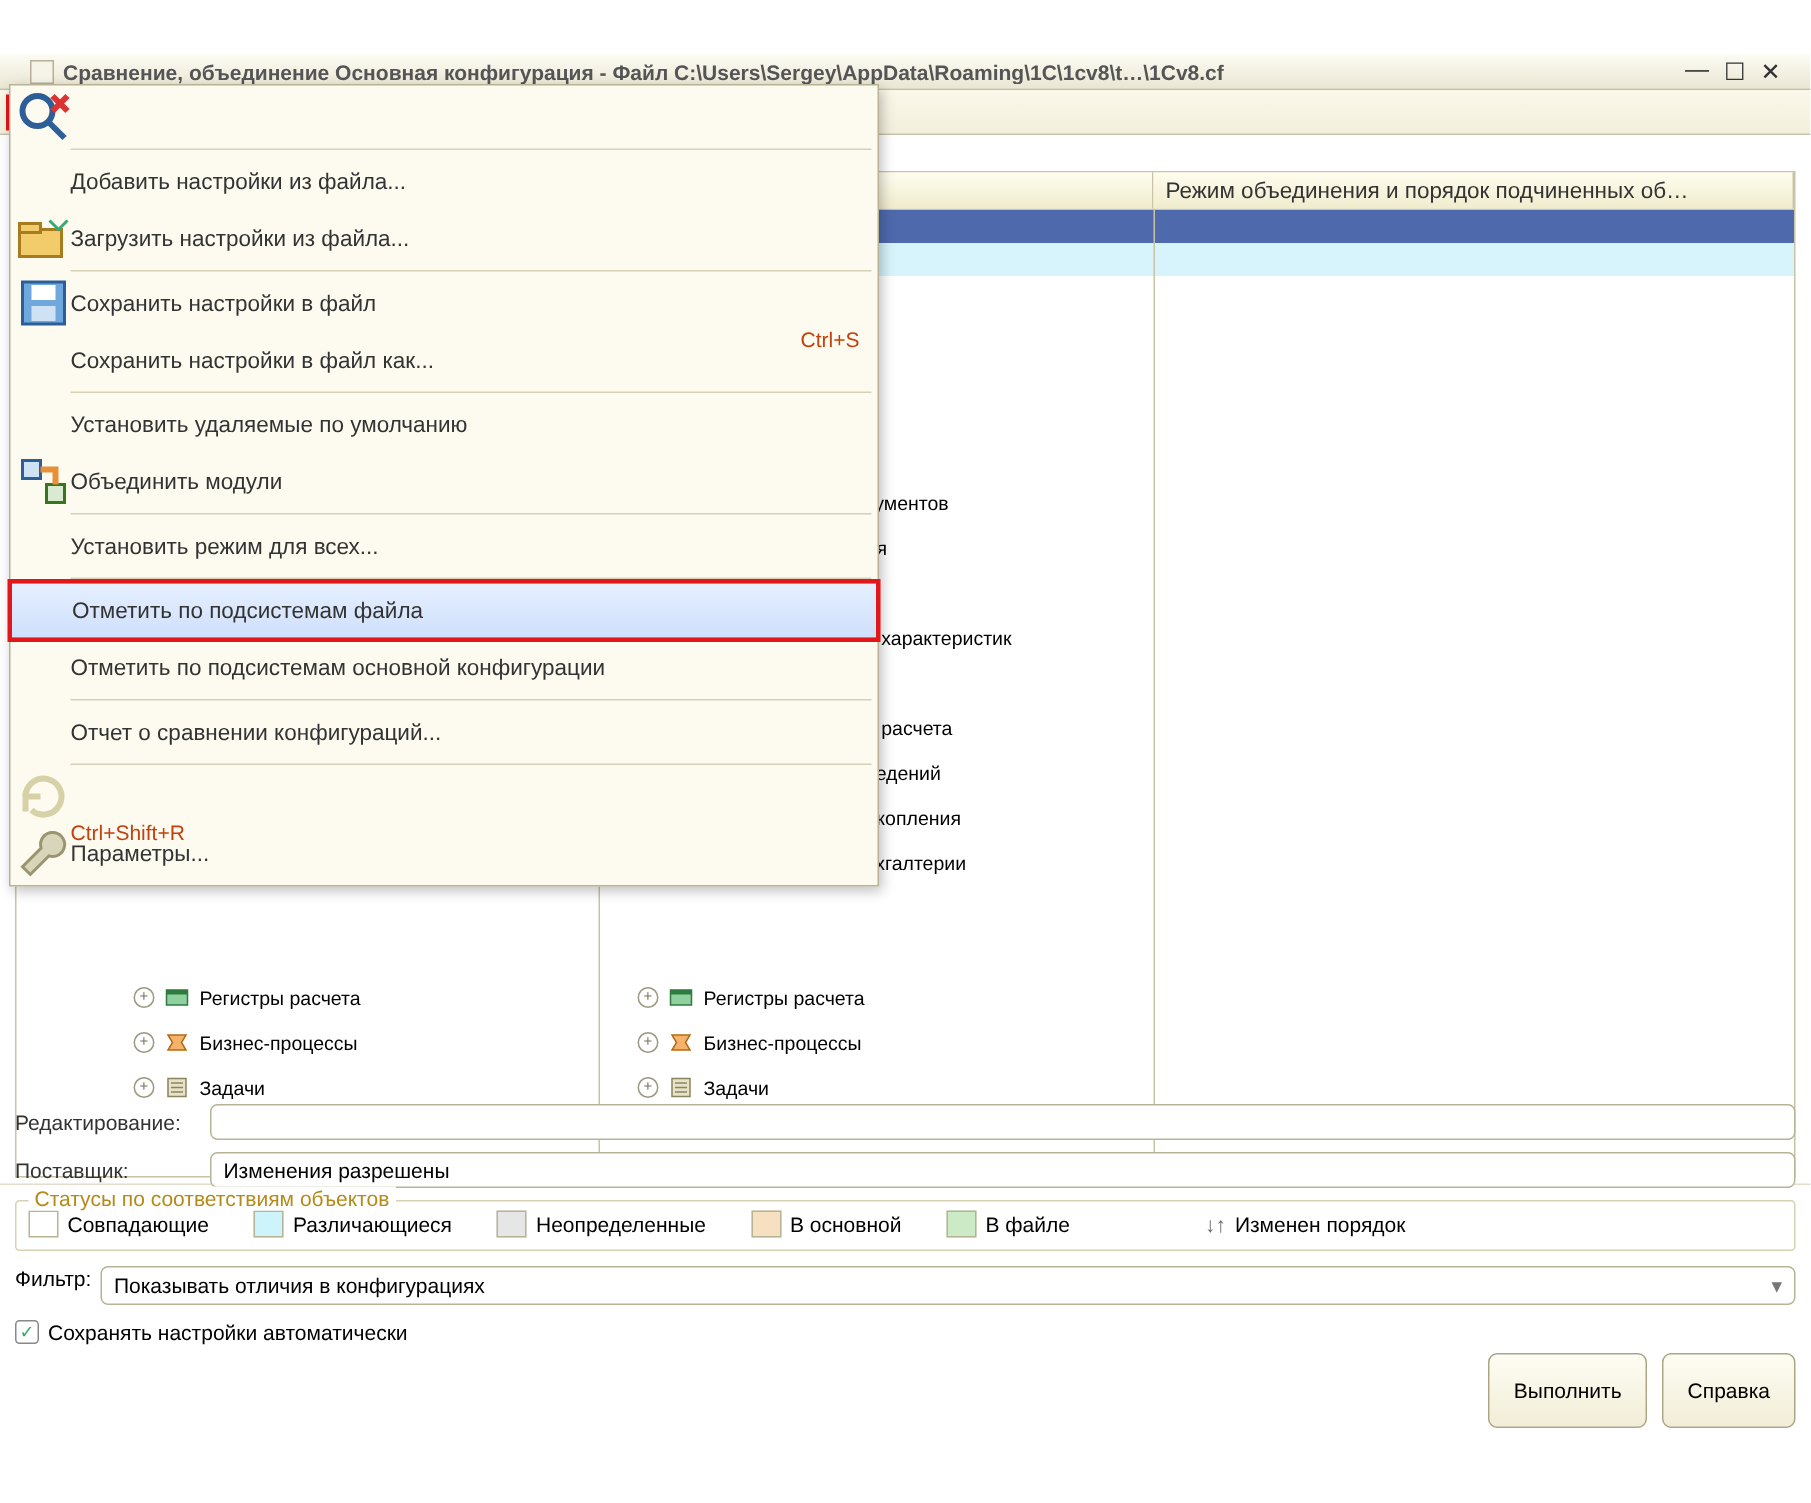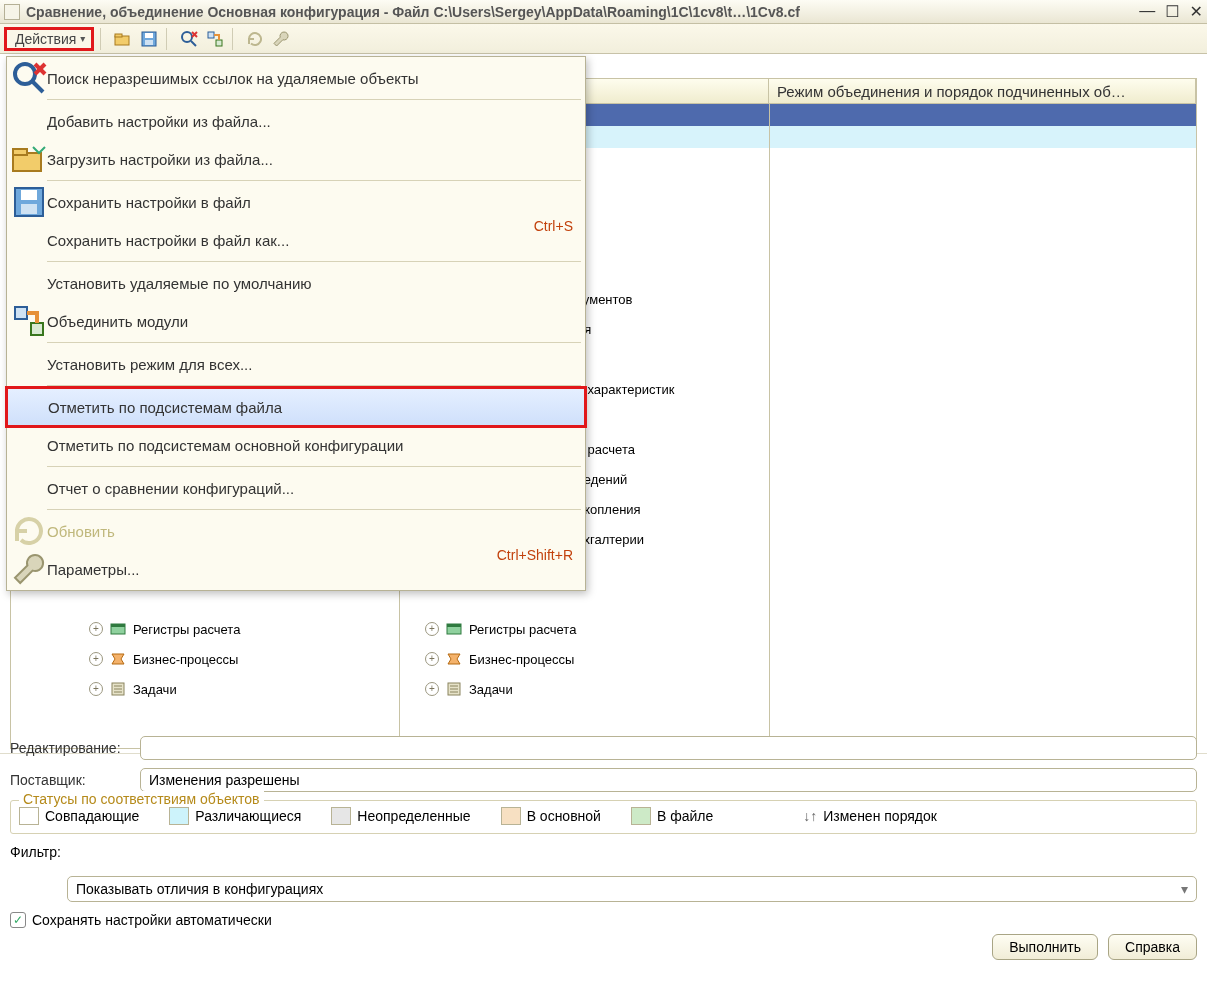--- a/index.html
+++ b/index.html
@@ -11,23 +11,24 @@
     height: 1002px;
     overflow: hidden;
     position: relative;
   }
   .titlebar {
     height: 24px;
     background: linear-gradient(#fdfcf4,#eae6d3);
     border-bottom: 1px solid #c4bfa4;
     display: flex;
     align-items: center;
-    padding: 0 4px;
+    padding: 0 20px;
     font-size: 14px;
     color: #444;
+    margin-top: 36px;
   }
   .titlebar .icon { width: 16px; height: 16px; background:#f6f4e8; border:1px solid #b5b096; margin-right:6px; }
   .titlebar .title { flex: 1; white-space: nowrap; overflow:hidden; text-overflow:ellipsis; font-weight: bold; color:#555; }
   .winbtns { display:flex; gap:10px; font-size:16px; color:#333; }
   .winbtns span { cursor:pointer; }
   .toolbar {
     height: 30px;
     display:flex;
     align-items:center;
     border-bottom:1px solid #c7c2a8;
@@ -124,24 +125,24 @@
     border:1px solid #d6d1b3; border-radius:3px; padding:6px 8px 8px 8px; margin:6px 0 10px 0;
     position:relative;
   }
   .group .caption { position:absolute; top:-10px; left:8px; background:#fff; padding:0 4px; font-size:14px; color:#b58a1a; }
   .legend-row { display:flex; align-items:center; gap:8px; flex-wrap:wrap; }
   .swatch { width:20px; height:18px; border:1px solid #b8b395; display:inline-block; }
   .legend-item { display:flex; align-items:center; gap:6px; font-size:14px; margin-right:22px; }
   .orderchg { display:flex; align-items:center; gap:6px; font-size:14px; }
   .orderchg .arr { font-size:14px; color:#666; }
   .filterrow { display:flex; align-items:flex-start; gap:6px; margin-bottom:10px; }
-  .filterrow .sel { flex:1; height:26px; border:1px solid #b8b395; border-radius:5px; padding:2px 8px; font-size:14px; display:flex; align-items:center; justify-content:space-between; background:#fff;margin-top:32px; }
+  .filterrow .sel { flex:1; height:26px; border:1px solid #b8b395; border-radius:5px; padding:2px 8px; font-size:14px; display:flex; align-items:center; justify-content:space-between; background:#fff; }
   .chk { width:16px;height:16px;border:1px solid #888;border-radius:3px;display:inline-flex;align-items:center;justify-content:center;font-size:12px;color:#3a6; margin-right:6px;}
   .buttons { display:flex; justify-content:flex-end; gap:10px; margin-top:6px; }
-  .btn { border:1px solid #a9a585; border-radius:6px; background:linear-gradient(#fefdf3,#f1edd7); padding:4px 16px; font-size:14px; }
+  .btn { border:1px solid #a9a585; border-radius:6px; background:linear-gradient(#fefdf3,#f1edd7); padding:16px 16px; font-size:14px; }
 </style>
 </head>
 <body>
 
 <div class="titlebar">
   <span class="icon"></span>
   <span class="title">Сравнение, объединение Основная конфигурация - Файл C:\Users\Sergey\AppData\Roaming\1C\1cv8\t…\1Cv8.cf</span>
   <div class="winbtns">
     <span>—</span>
     <span>☐</span>
@@ -314,21 +315,20 @@
 <div class="menu">
   <div class="mi">
     <span class="iconcell">
         <svg viewBox="0 0 18 18">
           <circle cx="7" cy="7" r="5" fill="none" stroke="#2d5e98" stroke-width="2"></circle>
           <line x1="11" y1="11" x2="16" y2="16" stroke="#2d5e98" stroke-width="2"></line>
           <line x1="12" y1="2" x2="17" y2="7" stroke="#d33" stroke-width="2"></line>
           <line x1="17" y1="2" x2="12" y2="7" stroke="#d33" stroke-width="2"></line>
         </svg>
       </span>
-    <span class="lbl">Поиск неразрешимых ссылок на удаляемые объекты</span>
   </div>
   <div class="msep"></div>
   <div class="mi">
     <span class="iconcell"></span>
     <span class="lbl">Добавить настройки из файла...</span>
   </div>
   <div class="mi">
     <span class="iconcell">
         <svg viewBox="0 0 18 18">
           <rect x="1" y="6" width="14" height="9" fill="#f2cc6a" stroke="#a87b1f"></rect>
@@ -389,21 +389,20 @@
     <span class="lbl">Отчет о сравнении конфигураций...</span>
   </div>
   <div class="msep"></div>
   <div class="mi disabled">
     <span class="iconcell">
         <svg viewBox="0 0 18 18">
           <path d="M3 9a6 6 0 1 1 2 4.5" fill="none" stroke="#d7d1a7" stroke-width="2"></path>
           <path d="M3 14 L3 9 L8 9" fill="none" stroke="#d7d1a7" stroke-width="2"></path>
         </svg>
       </span>
-    <span class="lbl">Обновить</span>
     <span class="shortcut">Ctrl+Shift+R</span>
   </div>
   <div class="mi">
     <span class="iconcell">
         <svg viewBox="0 0 18 18">
           <path d="M12 2a4 4 0 0 0-3.8 5.2L2 13.4 4.6 16l6.2-6.2A4 4 0 1 0 12 2z" fill="#d9d5ba" stroke="#9a956f"></path>
         </svg>
       </span>
     <span class="lbl">Параметры...</span>
   </div>

